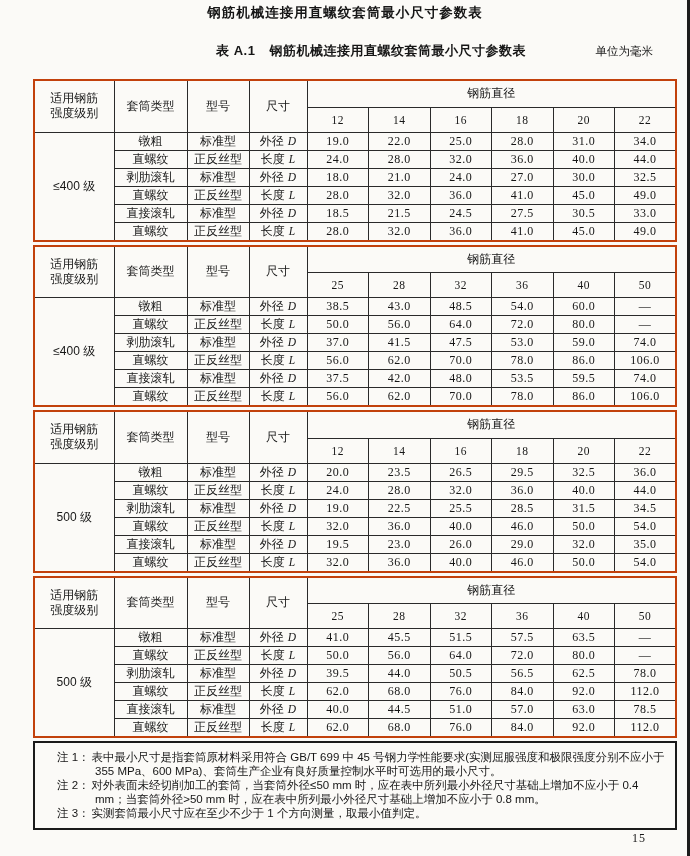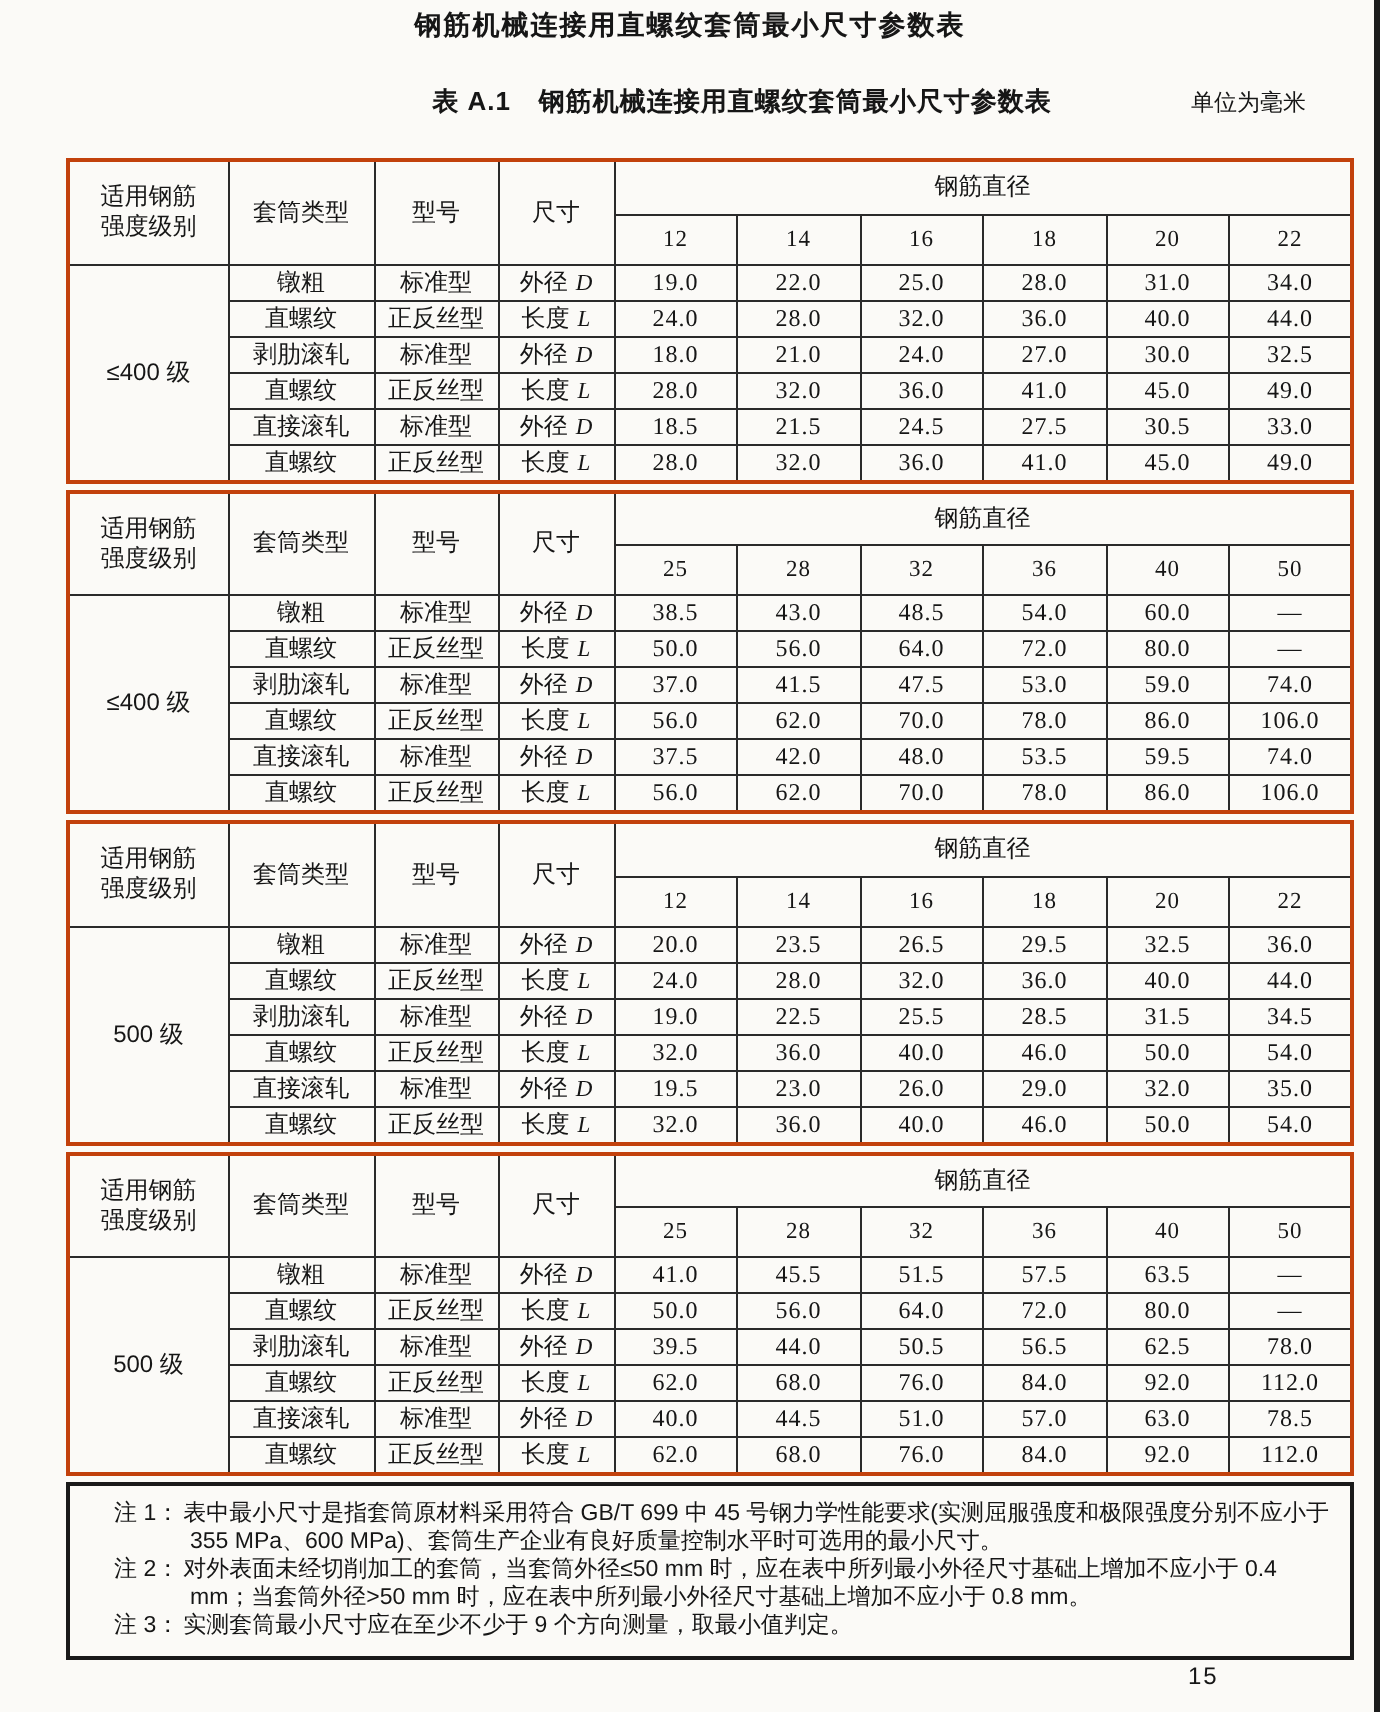--- a/index.html
+++ b/index.html
@@ -47,22 +47,22 @@
   td.lvl { font-size:12px; }
 
   .notes {
     width:644px; border:2px solid #1a1a1a; background:transparent;
     padding:7px 10px 8px 22px; font-size:11.5px; line-height:14px;
   }
   .note { margin:0; padding-left:38px; text-indent:-38px; text-align:left; }
   .note .nlab { margin-right:2px; }
 
   .page-number {
-    position:absolute; top:831px; left:594px;
-    font-family:Liberation Sans, sans-serif; font-size:12px; letter-spacing:1px;
+    position:absolute; top:831px; left:632px;
+    font-family:Liberation Serif, serif; font-size:12px; letter-spacing:1px;
   }
 </style>
 </head>
 <body>
 
 <div class="scan-edge"></div>
 
 <div class="running-title">钢筋机械连接用直螺纹套筒最小尺寸参数表</div>
 
 <div class="caption-row">
@@ -478,18 +478,18 @@
       <td class="num">84.0</td>
       <td class="num">92.0</td>
       <td class="num">112.0</td>
     </tr>
   </tbody>
     </table>
 
   <div class="notes">
     <p class="note"><span class="nlab">注 1：</span><span>表中最小尺寸是指套筒原材料采用符合 GB/T 699 中 45 号钢力学性能要求(实测屈服强度和极限强度分别不应小于 355 MPa、600 MPa)、套筒生产企业有良好质量控制水平时可选用的最小尺寸。</span></p>
     <p class="note"><span class="nlab">注 2：</span><span>对外表面未经切削加工的套筒，当套筒外径≤50 mm 时，应在表中所列最小外径尺寸基础上增加不应小于 0.4 mm；当套筒外径&gt;50 mm 时，应在表中所列最小外径尺寸基础上增加不应小于 0.8 mm。</span></p>
-    <p class="note"><span class="nlab">注 3：</span><span>实测套筒最小尺寸应在至少不少于 9 个方向测量，取最小值判定。</span></p>
+    <p class="note"><span class="nlab">注 3：</span><span>实测套筒最小尺寸应在至少不少于 1 个方向测量，取最小值判定。</span></p>
   </div>
 
 </div>
 
 <div class="page-number">15</div>
 
 </body></html>

